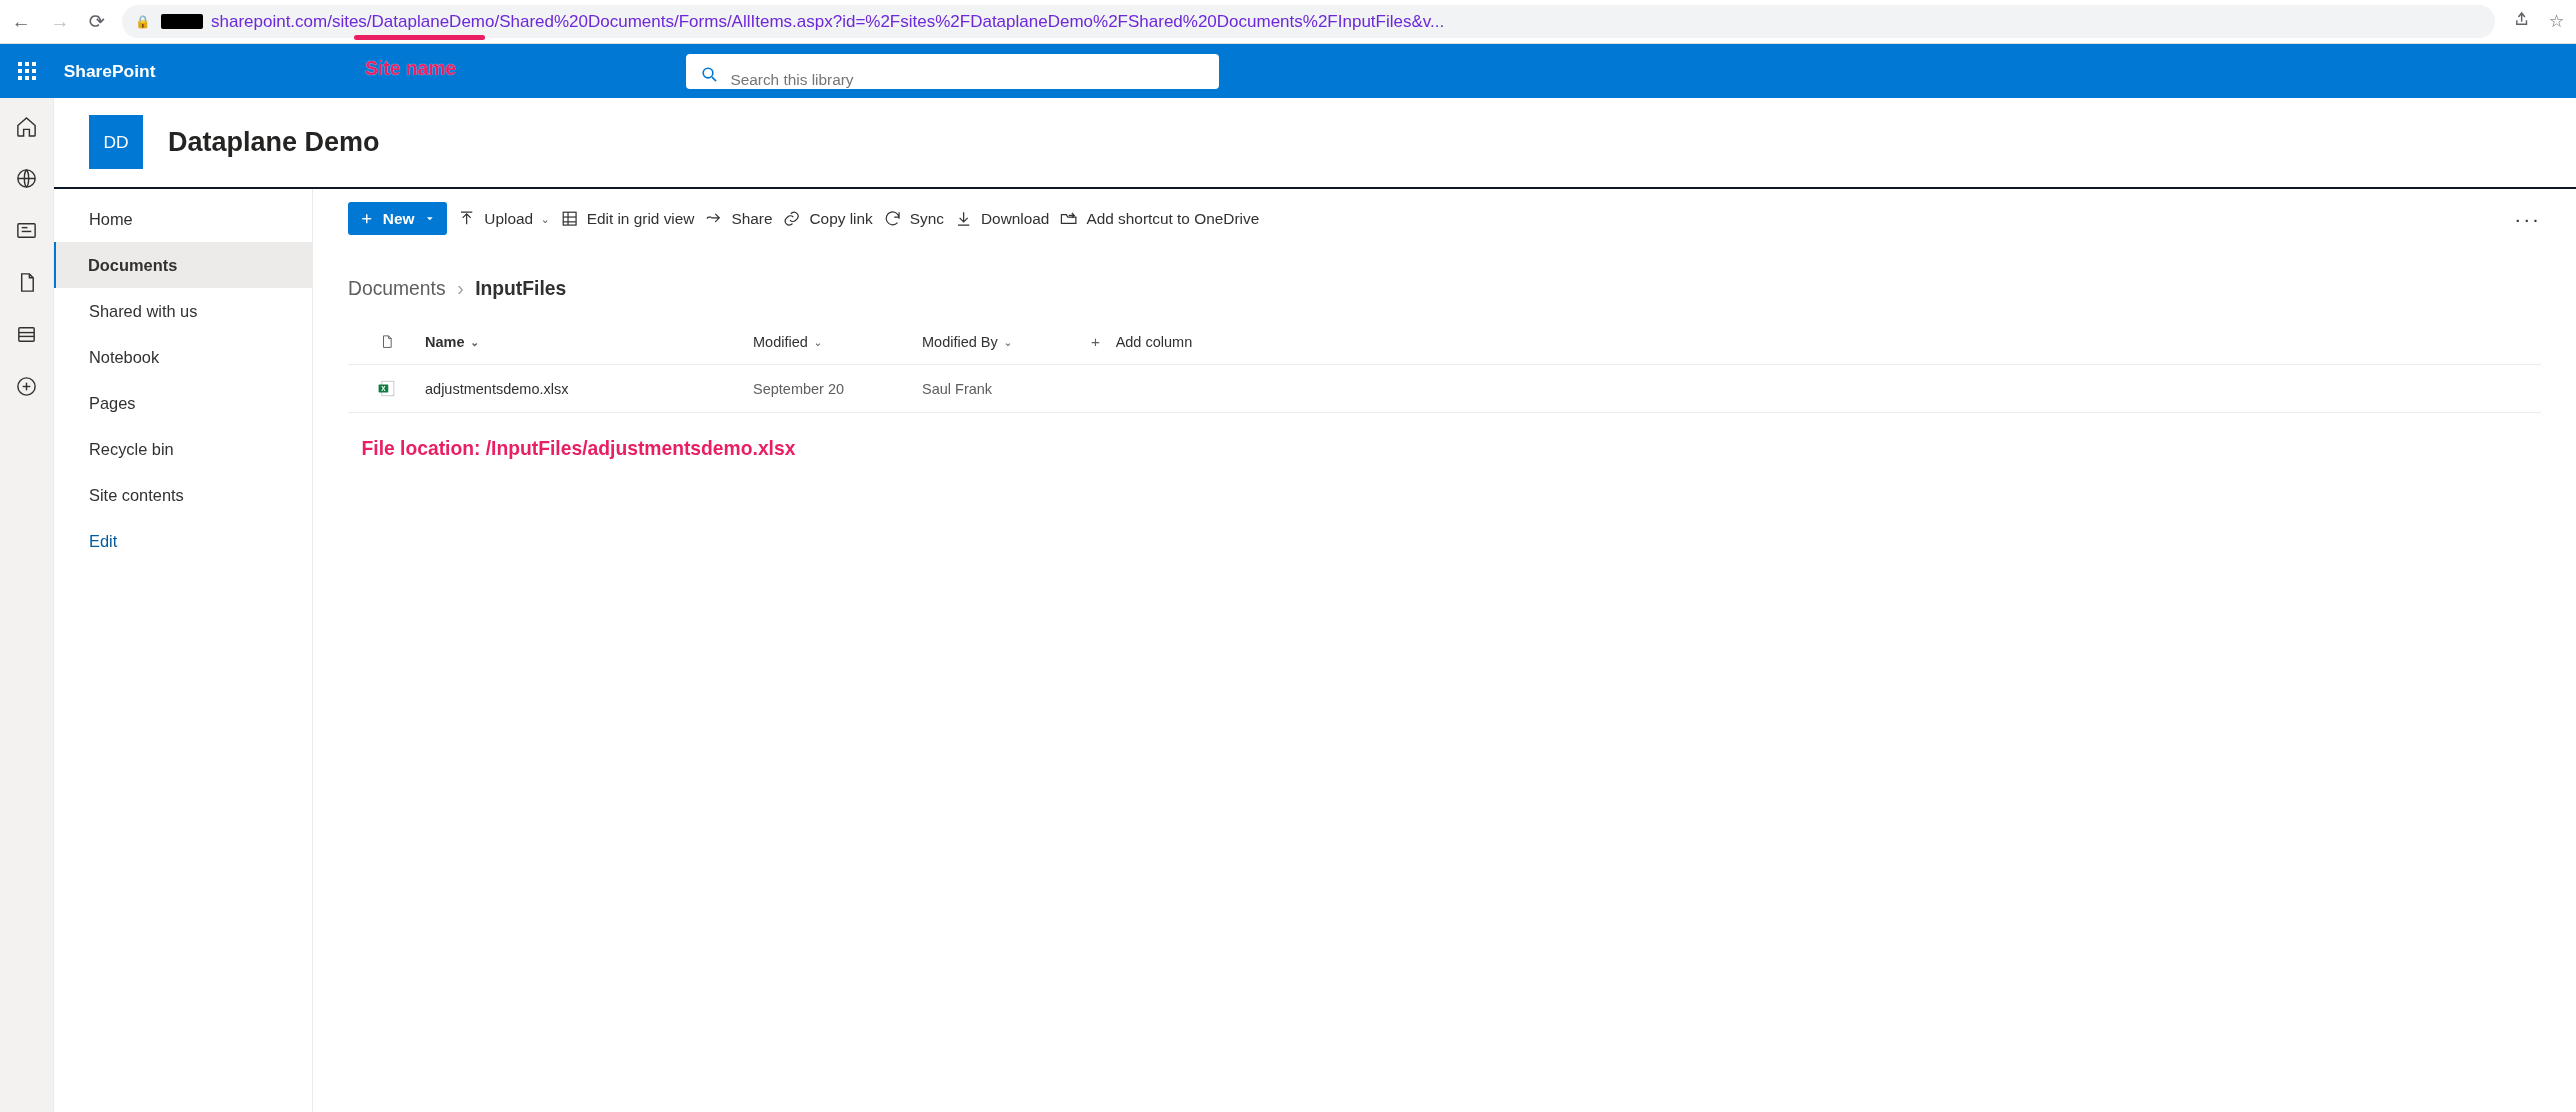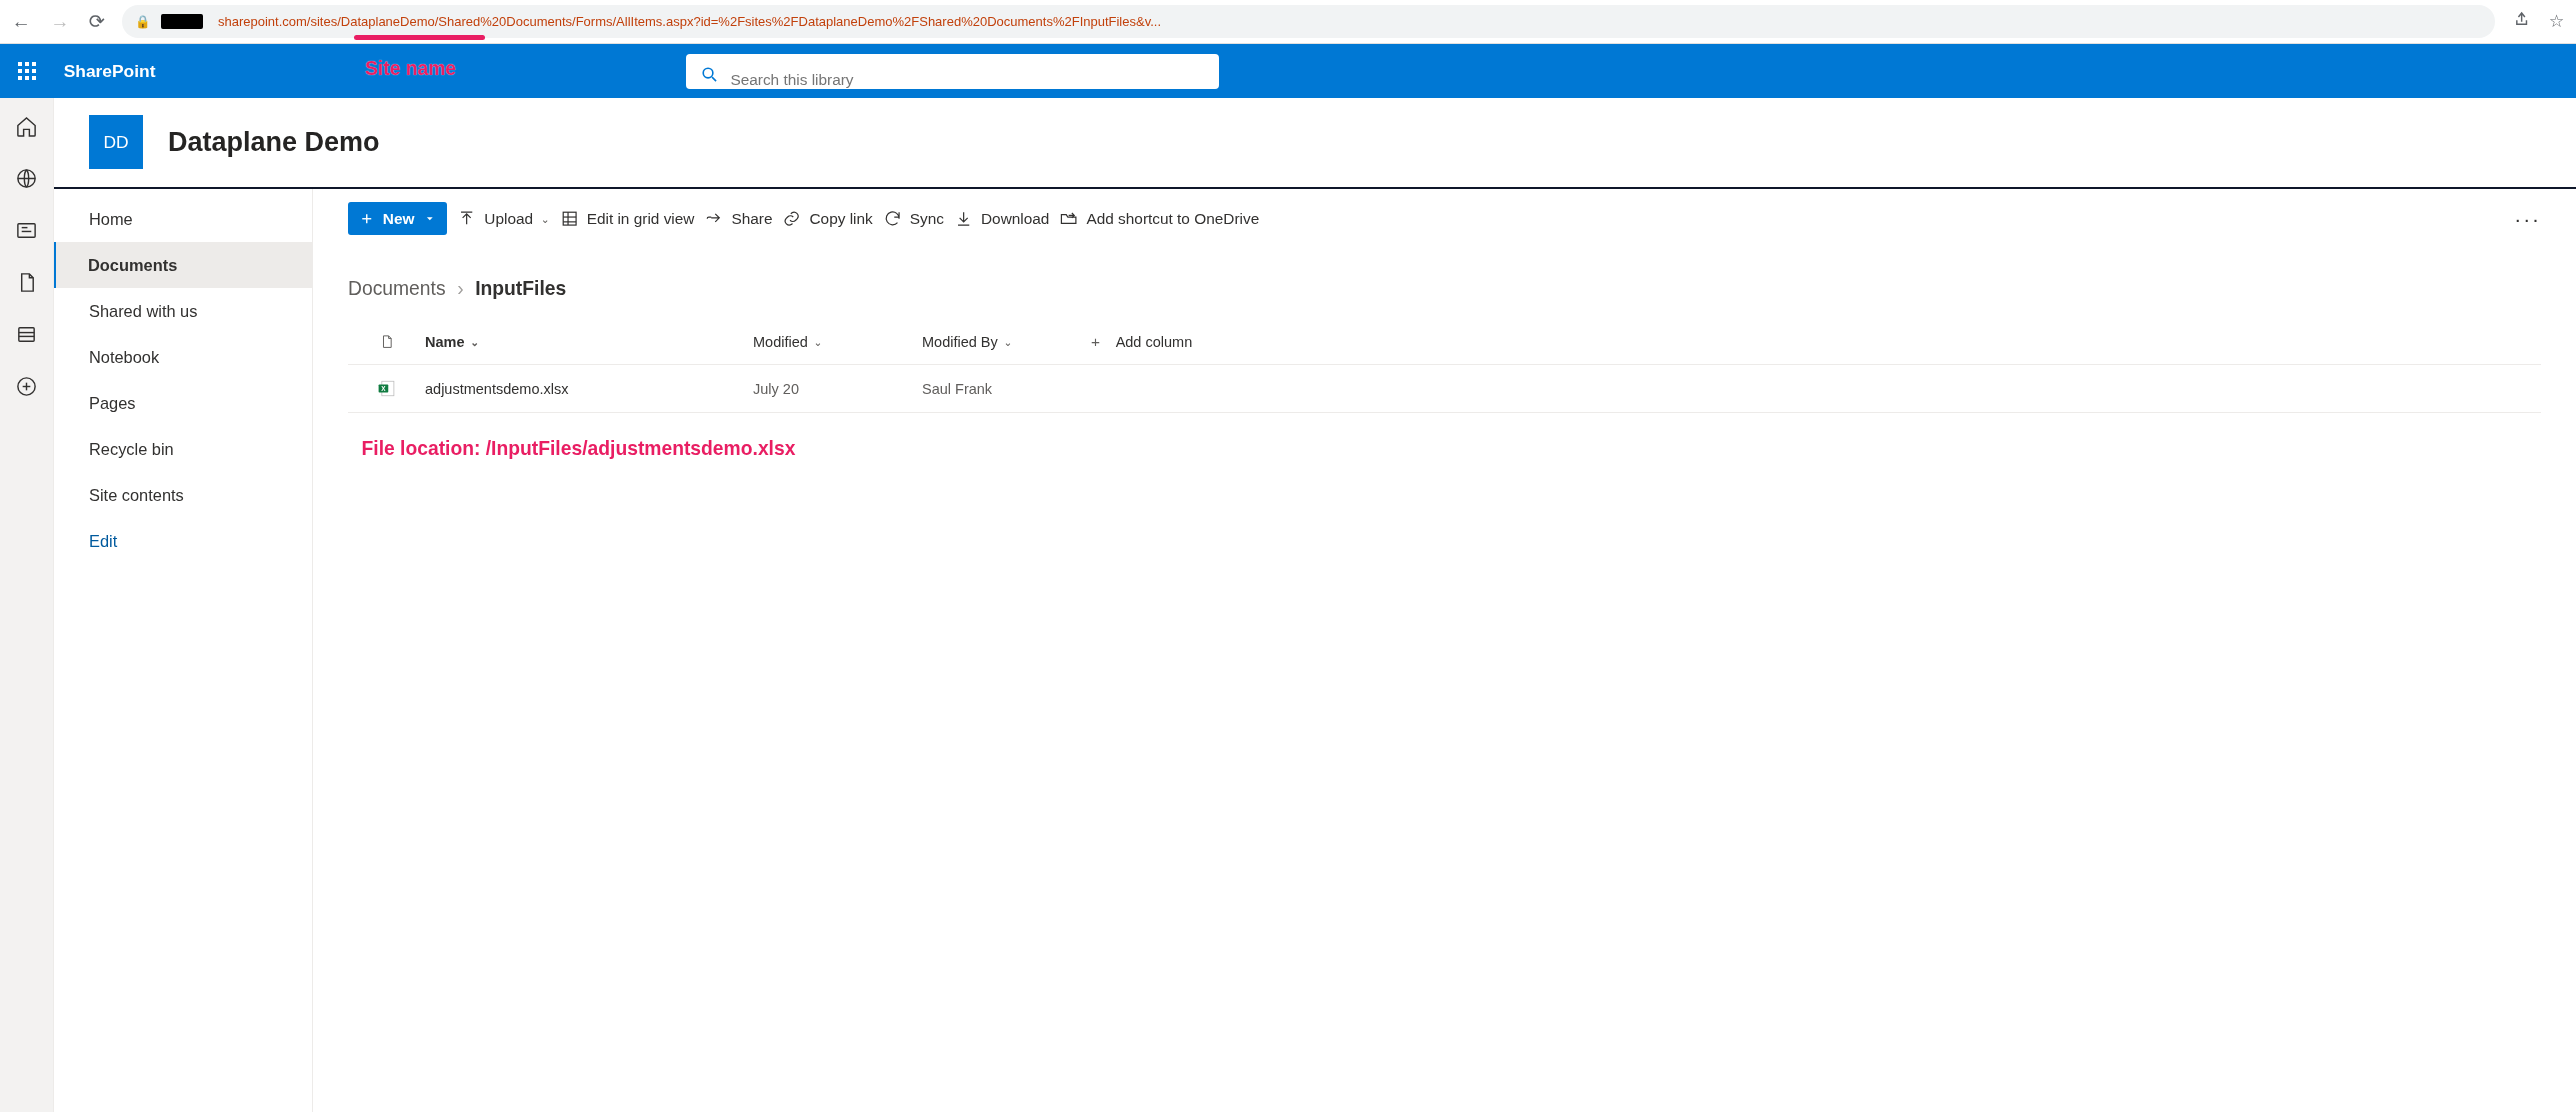--- a/index.html
+++ b/index.html
@@ -5,21 +5,21 @@
 * { margin: 0; padding: 0; box-sizing: border-box; font-family: "Segoe UI", -apple-system, BlinkMacSystemFont, sans-serif; }
 body { background: #fff; }
 
 
 .browser-bar { height: 44px; background: #fff; border-bottom: 1px solid #e0e0e0; display: flex; align-items: center; padding: 0 11.6px; gap: 17.4px; }
 .nav-icons { display: flex; gap: 19.3px; align-items: center; }
 .nav-icons span { font-size: 19.3px; color: #5f6368; cursor: pointer; text-align: center; line-height: 1; }
 .url-bar { flex: 1; height: 33px; background: #f1f3f4; border-radius: 16.4px; display: flex; align-items: center; padding: 0 13.5px; gap: 9.7px; position: relative; }
 .url-bar .lock { font-size: 12.6px; color: #5f6368; }
 .url-bar .redact { width: 42px; height: 15.4px; background: #000; border-radius: 1.9px; margin-right:-1.9px;}
-.url-bar .url-text { font-size: 13px; color: #c2410c; white-space: nowrap; overflow: hidden; margin-left: 7px; }
+.url-bar .url-text { font-size: 17px; color: #6d28d9; white-space: nowrap; overflow: hidden; }
 .url-underline { position: absolute; height: 4.8px; background: #e91e63; border-radius: 2.9px; bottom: -1.9px; }
 .right-icons { display: flex; gap: 17.4px; align-items: center; color: #5f6368; font-size: 17.4px; }
 
 
 .suite-header { height: 54px; background: #0078d4; display: flex; align-items: center; position: relative; }
 .waffle { width: 54px; height: 54px; display: flex; align-items: center; justify-content: center; color: #fff; font-size: 17.4px; cursor: pointer; }
 .waffle-grid { display: grid; grid-template-columns: repeat(3,3.9px); grid-template-rows: repeat(3,3.9px); gap: 2.9px; }
 .waffle-grid span { background: #fff; width: 3.9px; height: 3.9px; }
 .app-name { color: #fff; font-size: 17.4px; font-weight: 600; margin-left: 9.7px; }
 .site-annotation { position: absolute; left: 365px; top: 13.5px; color: #e91e63; font-weight: 700; font-size: 19.3px; text-shadow: 0 0 1px #fff; }
@@ -289,21 +289,21 @@
           </div>
           <div class="grid-row">
             <div class="col-icon">
               <svg class="xlsx-icon" width="19.3" height="21" viewBox="0 0 24 24">
                   <rect x="6" y="3" width="15" height="18" fill="#fff" stroke="#bdbdbd"></rect>
                   <rect x="2" y="7" width="12" height="10" rx="1" fill="#107c41"></rect>
                   <text x="8" y="15" font-size="8" fill="#fff" text-anchor="middle" font-weight="bold">X</text>
                 </svg>
             </div>
             <div class="col-name cell name-cell">adjustmentsdemo.xlsx</div>
-            <div class="col-modified cell">July 20</div>
+            <div class="col-modified cell">September 20</div>
             <div class="col-modifiedby cell">Saul Frank</div>
             <div class="col-add"></div>
           </div>
         </div>
 
         <div class="annotation-file">File location: /InputFiles/adjustmentsdemo.xlsx</div>
       </div>
     </div>
   </div>
 </div>

